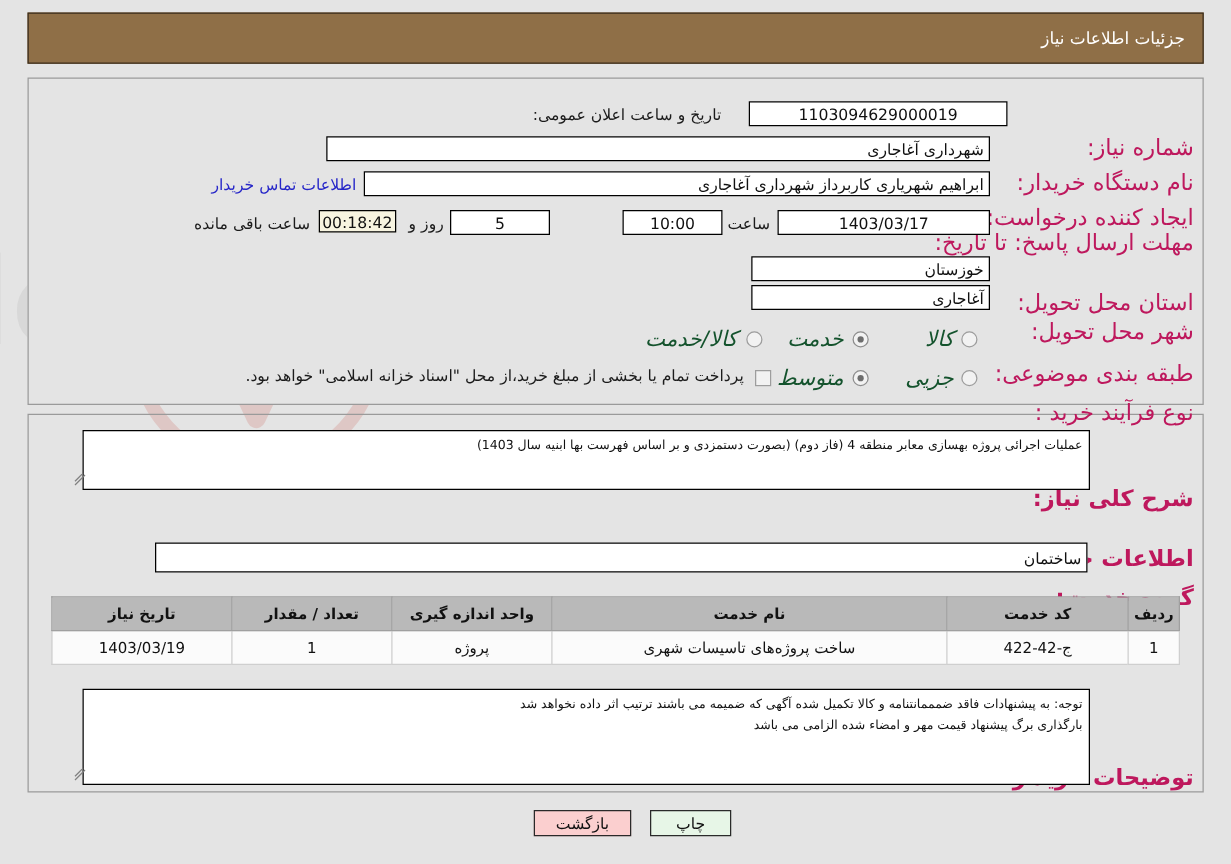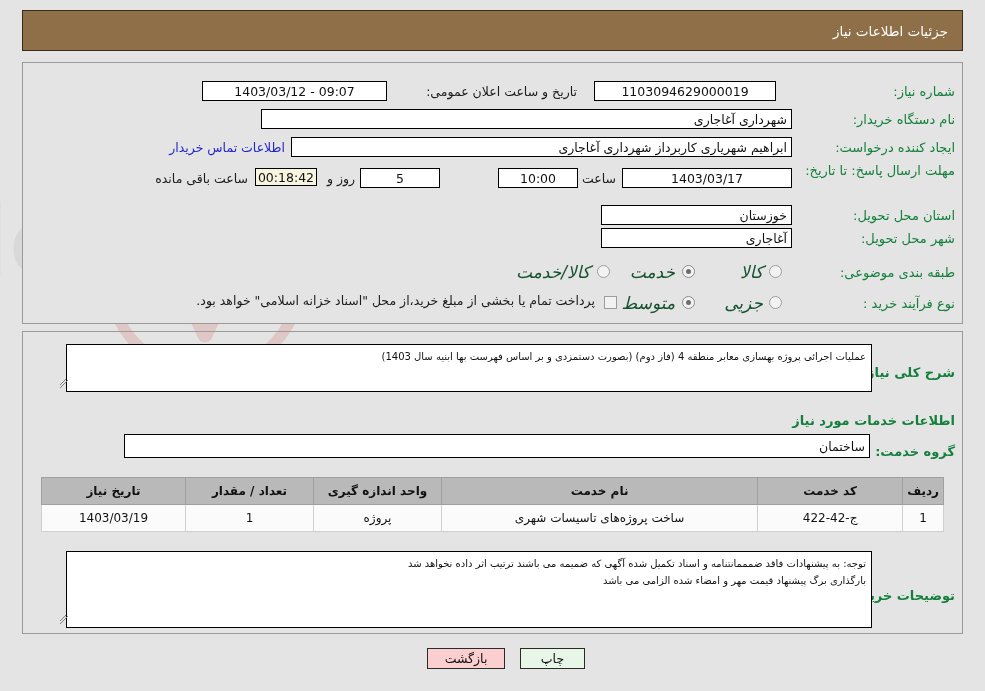--- a/index.html
+++ b/index.html
@@ -50,25 +50,26 @@
     position: absolute;
     border: 1px solid #9a9a9a;
     background: #e4e4e4;
     z-index: 1;
   }
   #panel-top    { left: 22px; top: 62px;  width: 941px; height: 262px; }
   #panel-middle { left: 22px; top: 331px; width: 941px; height: 303px; background: transparent; }
   .lbl-right {
     position: absolute;
     right: 30px;
-    font-size: 13px;
-    color: #15803d;
+    font-size: 18px;
+    color: #be185d;
     text-align: right;
     z-index: 3;
     white-space: nowrap;
+    margin-top: 24px;
   }
   .lbl-bold { font-weight: bold; }
 
   .fld {
     position: absolute;
     background: #ffffff;
     border: 1px solid #000000;
     font-size: 12.5px;
     color: #111;
     display: flex;
@@ -218,24 +219,23 @@
     </g>
   </svg>
 
   <div class="header-bar">
     <span class="header-title">جزئیات اطلاعات نیاز</span>
   </div>
 
   <div class="panel" id="panel-top"></div>
 
   <div class="lbl-right" style="top:84px;">شماره نیاز:</div>
-  <div class="fld center" style="right:209px; top:81px; width:182px; height:20px;">1103094629000019</div>
+  <div class="fld center" style="right:179px; top:81px; width:207px; height:20px;">1103094629000019</div>
 
   <div class="plaintext" style="right:408px; top:84px;">تاریخ و ساعت اعلان عمومی:</div>
-  <div class="fld center" style="right:598px; top:81px; width:185px; height:20px;">09:07 - 1403/03/12</div>
 
   <div class="lbl-right" style="top:112px;">نام دستگاه خریدار:</div>
   <div class="fld right" style="right:193px; top:109px; width:531px; height:20px;">شهرداری آغاجاری</div>
 
   <div class="lbl-right" style="top:140px;">ایجاد کننده درخواست:</div>
   <div class="fld right" style="right:193px; top:137px; width:501px; height:20px;">ابراهیم شهریاری کاربرداز شهرداری آغاجاری</div>
   <div class="linktext" style="right:700px; top:140px;">اطلاعات تماس خریدار</div>
 
   <div class="lbl-right" style="top:162px; width:130px; text-align:right; line-height:17px;">مهلت ارسال پاسخ: تا تاریخ:</div>
   <div class="fld center" style="right:193px; top:168px; width:170px; height:20px;">1403/03/17</div>
@@ -299,21 +299,21 @@
         <td>ج-42-422</td>
         <td>ساخت پروژه‌های تاسیسات شهری</td>
         <td>پروژه</td>
         <td>1</td>
         <td>1403/03/19</td>
       </tr>
     </tbody>
   </table>
 
   <div class="lbl-right lbl-bold" style="top:588px;">توضیحات خریدار:</div>
-  <div class="ta" style="right:113px; top:551px; width:806px; height:77px;">توجه: به پیشنهادات فاقد ضمممانتنامه و اسناد تکمیل شده آگهی که ضمیمه می باشند ترتیب اثر داده نخواهد شد
+  <div class="ta" style="right:113px; top:551px; width:806px; height:77px;">توجه: به پیشنهادات فاقد ضمممانتنامه و کالا تکمیل شده آگهی که ضمیمه می باشند ترتیب اثر داده نخواهد شد
 بارگذاری برگ پیشنهاد قیمت مهر و امضاء شده الزامی می باشد</div>
   <svg class="resize-grip" style="right:916px; top:615px;" viewBox="0 0 10 10" xmlns="http://www.w3.org/2000/svg">
     <path d="M1 9 L9 1" stroke="#808080" stroke-width="1"></path>
     <path d="M1 9 L9 1" stroke="#808080" stroke-width="1" transform="translate(0,-3)"></path>
   </svg>
 
   <div class="btn" id="btn-print">چاپ</div>
   <div class="btn" id="btn-back">بازگشت</div>
 
 </div>

